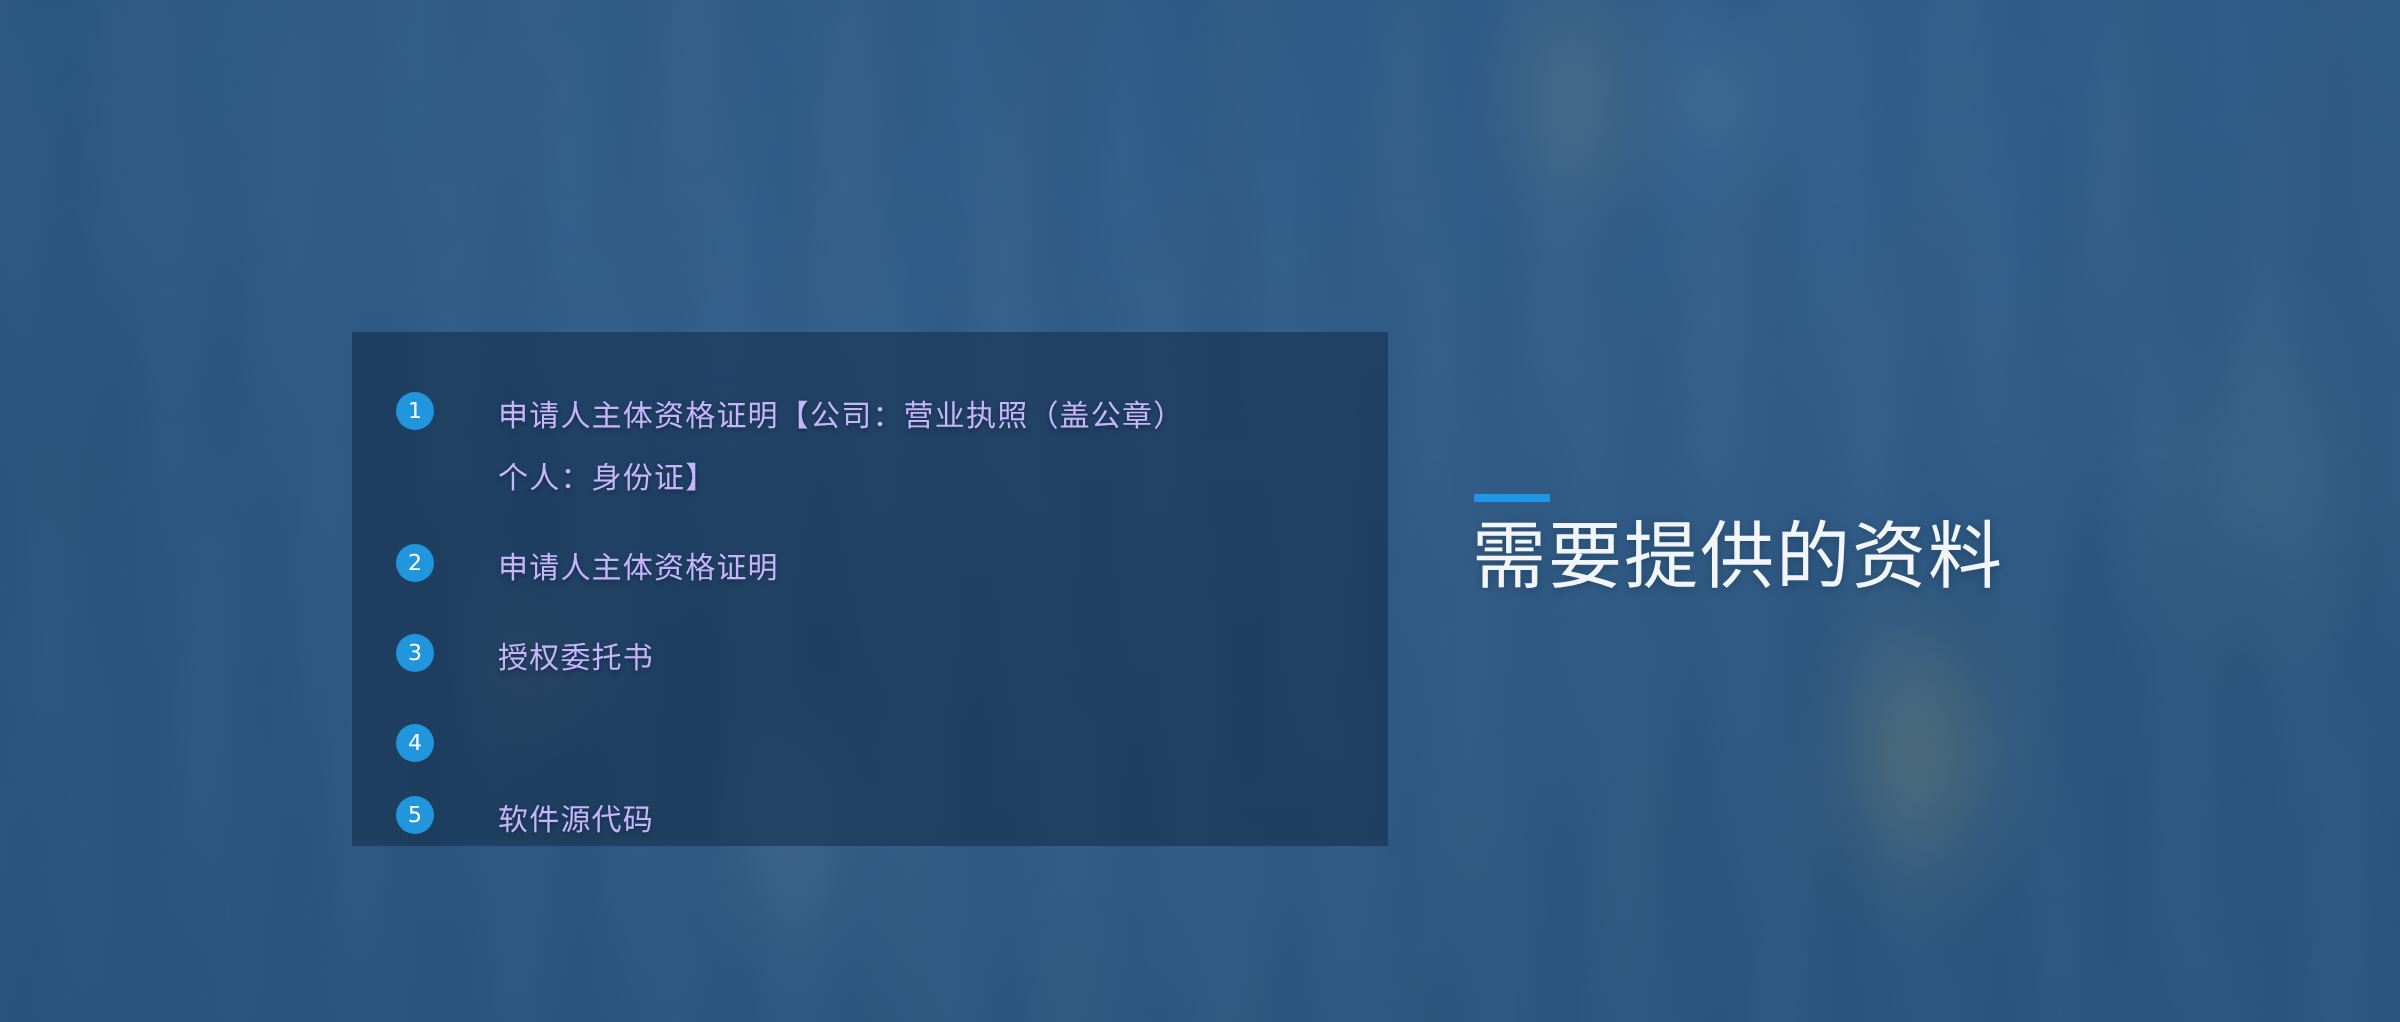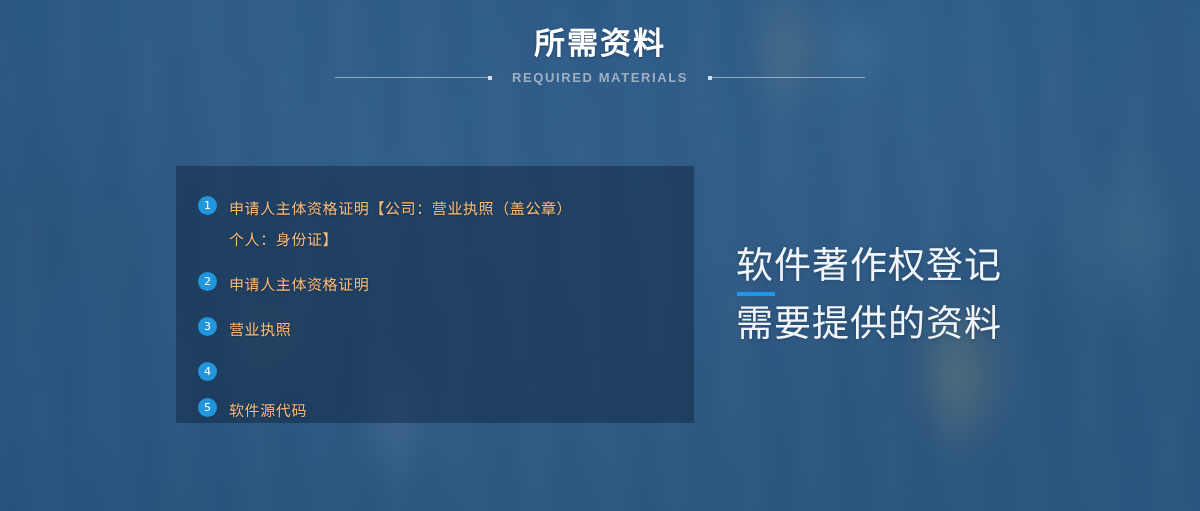--- a/index.html
+++ b/index.html
@@ -141,22 +141,22 @@
     border-radius: 50%;
     background: #2196dd;
     color: #ffffff;
     font-size: 11px;
     line-height: 19px;
     text-align: center;
     font-family: "DejaVu Sans", sans-serif;
     margin-top: 3px;
   }
   .req-text {
-    margin-left: 12px;
-    color: #fdba74;
+    margin-left: 32px;
+    color: #c4b5fd;
     font-size: 15px;
     line-height: 31px;
     letter-spacing: 0.6px;
     white-space: pre-line;
     text-shadow: 0 1px 2px rgba(0,0,0,0.35);
   }
 
   
   .headline {
     position: absolute;
@@ -179,59 +179,50 @@
   }
 </style>
 </head>
 <body>
 
 <div class="stage">
 
   <div class="bg-photo"></div>
   <div class="bg-tint"></div>
 
-  <div class="header">
-    <div class="header-title">所需资料</div>
-    <div class="header-sub-row">
-      <span class="header-rule left"></span>
-      <span class="header-subtitle">REQUIRED MATERIALS</span>
-      <span class="header-rule right"></span>
-    </div>
-  </div>
 
   <div class="panel">
     <div class="panel-inner">
 
       <div class="req-item">
         <span class="req-badge">1</span>
         <span class="req-text">申请人主体资格证明【公司：营业执照（盖公章）
 个人：身份证】</span>
       </div>
 
       <div class="req-item">
         <span class="req-badge">2</span>
         <span class="req-text">申请人主体资格证明</span>
       </div>
 
       <div class="req-item">
         <span class="req-badge">3</span>
-        <span class="req-text">营业执照</span>
+        <span class="req-text">授权委托书</span>
       </div>
 
       <div class="req-item">
         <span class="req-badge">4</span>
       </div>
 
       <div class="req-item">
         <span class="req-badge">5</span>
         <span class="req-text">软件源代码</span>
       </div>
 
     </div>
   </div>
 
   <div class="headline">
-    <div class="headline-line">软件著作权登记</div>
     <div class="headline-accent"></div>
     <div class="headline-line">需要提供的资料</div>
   </div>
 
 </div>
 
 </body></html>

